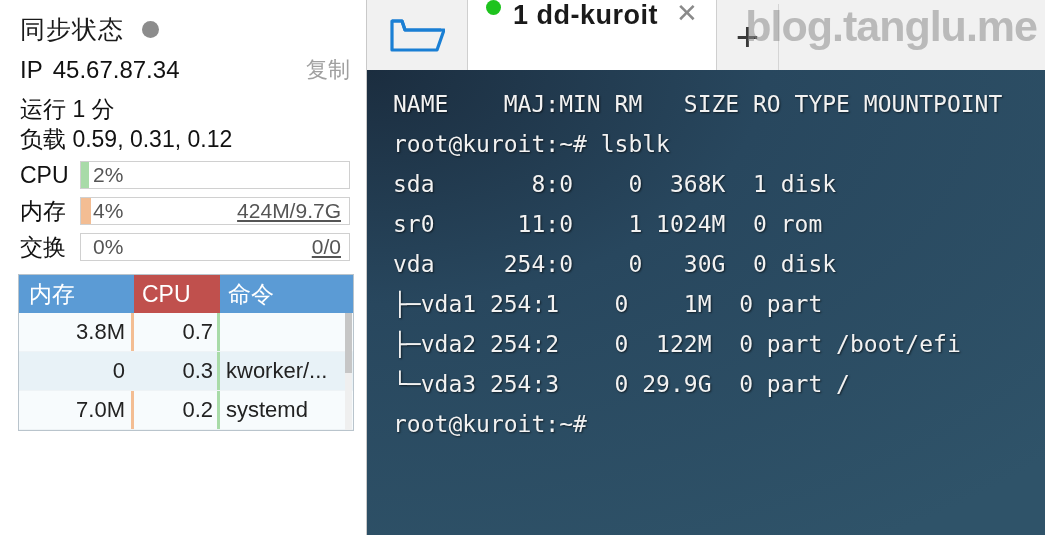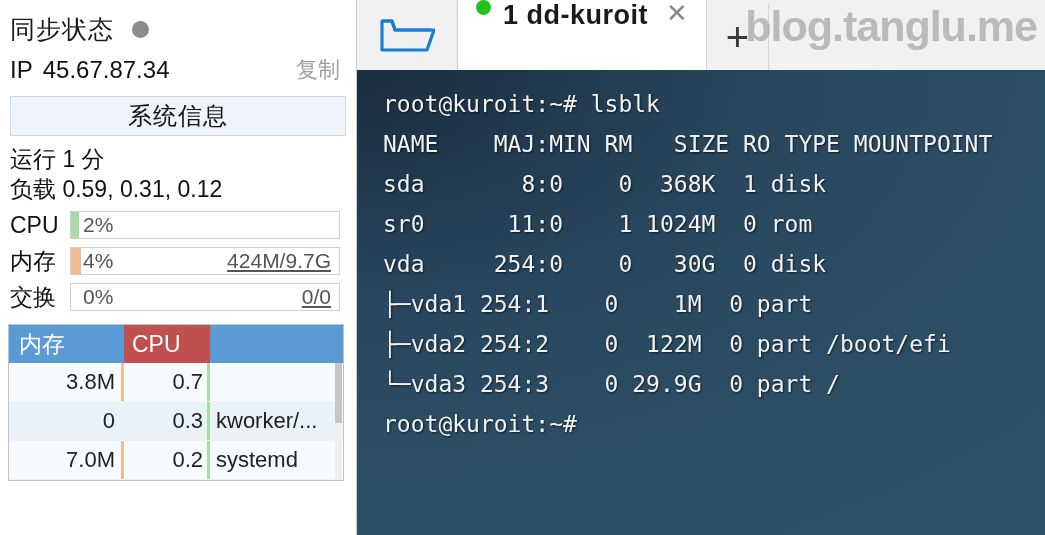--- a/index.html
+++ b/index.html
@@ -23,20 +23,21 @@
 
   
   .sidebar {
     position: relative;
     width: 357px;
     height: 535px;
     background: #ffffff;
     box-sizing: border-box;
     border-right: 1px solid #c9c9c9;
     overflow: hidden;
+    margin-left: 10px;
   }
   .sb-row {
     display: flex;
     align-items: center;
   }
 
   .sync-row {
     padding: 14px 0 0 10px;
     height: 44px;
     box-sizing: border-box;
@@ -342,21 +343,20 @@
       <span class="status-dot"></span>
     </div>
 
     <div class="sb-row ip-row">
       <span class="ip-text">
         <span class="ip-label">IP</span><span>45.67.87.34</span>
       </span>
       <span class="copy-btn">复制</span>
     </div>
 
-    <div class="sysinfo-btn">系统信息</div>
 
     <div class="uptime-row">运行 1 分</div>
     <div class="load-row">负载 0.59, 0.31, 0.12</div>
 
     <div class="metric">
       <span class="metric-label">CPU</span>
       <div class="bar">
         <span class="bar-fill" style="background:#a8dba8;width:8px"></span>
         <span class="bar-pct">2%</span>
         <span class="bar-detail"></span>
@@ -378,20 +378,21 @@
         <span class="bar-fill" style="background:#f3bd93;width:0px"></span>
         <span class="bar-pct">0%</span>
         <span class="bar-detail">0/0</span>
       </div>
     </div>
 
     <div class="proc-table">
       <div class="proc-head">
         <div class="col-mem">内存</div>
         <div class="col-cpu">CPU</div>
+        <div class="col-cmd">命令</div>
       </div>
 
       <div class="proc-row">
         <div class="cell-mem" style="border-right-color:#f3bd93">3.8M</div>
         <div class="cell-cpu" style="border-right-color:#a8dba8">0.7</div>
       </div>
 
       <div class="proc-row alt">
         <div class="cell-mem" style="border-right-color:transparent">0</div>
         <div class="cell-cpu" style="border-right-color:#a8dba8">0.3</div>
@@ -426,22 +427,22 @@
         <span class="tab-title"><span>1</span>&nbsp;<span>dd-kuroit</span></span>
         <span class="tab-close">✕</span>
       </div>
 
       <div class="newtab-btn">+</div>
 
       <div class="watermark">blog.tanglu.me</div>
     </div>
 
     <div class="term-body">
+      <div class="term-line">NAME    MAJ:MIN RM   SIZE RO TYPE MOUNTPOINT</div>
       <div class="term-line">root@kuroit:~# lsblk</div>
-      <div class="term-line">NAME    MAJ:MIN RM   SIZE RO TYPE MOUNTPOINT</div>
       <div class="term-line">sda       8:0    0  368K  1 disk</div>
       <div class="term-line">sr0      11:0    1 1024M  0 rom</div>
       <div class="term-line">vda     254:0    0   30G  0 disk</div>
       <div class="term-line">├─vda1 254:1    0    1M  0 part</div>
       <div class="term-line">├─vda2 254:2    0  122M  0 part /boot/efi</div>
       <div class="term-line">└─vda3 254:3    0 29.9G  0 part /</div>
       <div class="term-line">root@kuroit:~#</div>
     </div>
   </div>
 </div>

